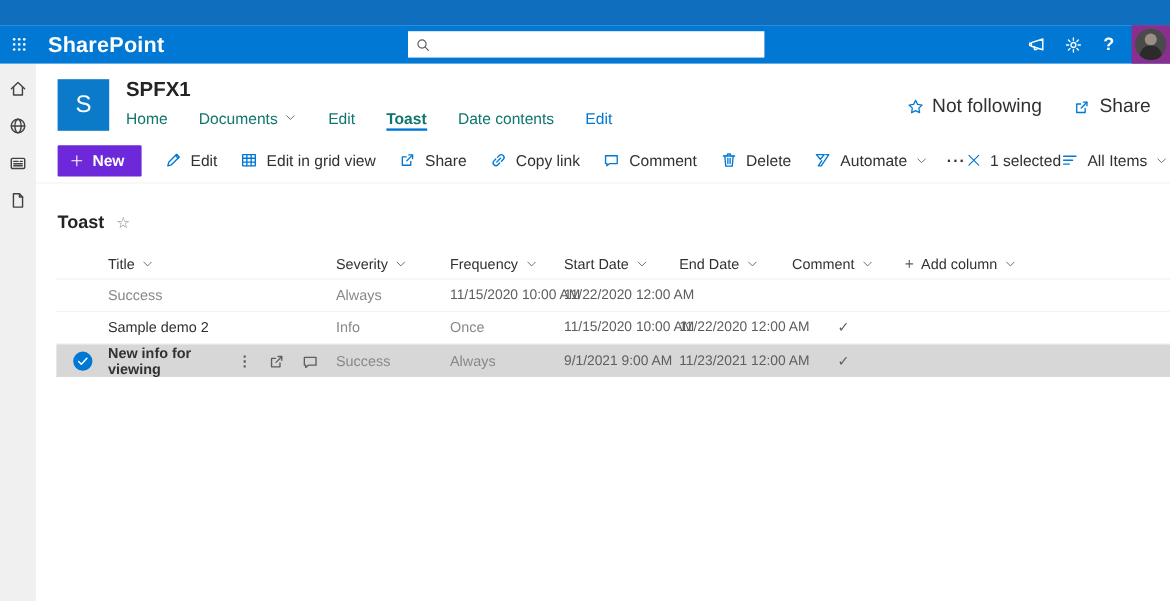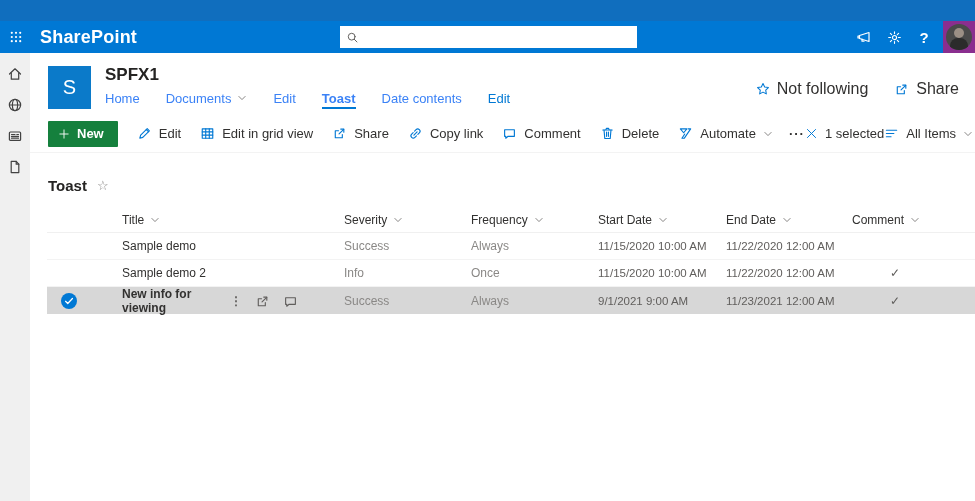--- a/index.html
+++ b/index.html
@@ -49,55 +49,55 @@
   
   .site-header { display:flex; align-items:flex-start; padding:13px 16px 0 18px; height:62px; }
   .site-logo {
     width:43px; height:43px; background:#0b7ac9; color:#fff;
     display:flex; align-items:center; justify-content:center;
     font-size:20px; cursor:pointer; flex:none;
   }
   .site-info { margin-left:14px; }
   .site-title { font-size:17px; font-weight:bold; color:#252423; margin:0 0 6px 0; line-height:1.1; }
   .site-nav { display:flex; gap:26px; font-size:13px; align-items:center; }
-  .nav-item { color:#3b82f6; cursor:pointer; display:flex; align-items:center; gap:6px; padding-bottom:3px; }
+  .nav-item { color:#0f766e; cursor:pointer; display:flex; align-items:center; gap:6px; padding-bottom:3px; }
   .nav-item.active { font-weight:bold; border-bottom:2px solid #0078d4; padding-bottom:1px; }
   .nav-item.link { color:#0078d4; }
   .nav-chev { color:#605e5c; }
   .site-actions { margin-left:auto; display:flex; gap:26px; padding-top:14px; font-size:16px; color:#323130; }
   .action-btn { display:flex; align-items:center; gap:7px; cursor:pointer; }
   .action-btn .ic { color:#0078d4; }
 
   
   .command-bar {
     display:flex; align-items:center; height:38px; padding:0 14px 0 18px;
     font-size:13px; color:#323130; border-bottom:1px solid #f3f3f3;
   }
   .new-btn {
-    background:#15803d; color:#fff; border:none; height:26px; padding:0 14px 0 10px;
+    background:#6d28d9; color:#fff; border:none; height:26px; padding:0 14px 0 10px;
     font-size:13px; font-family:"Liberation Sans", sans-serif; font-weight:bold;
     display:flex; align-items:center; gap:7px; cursor:pointer; border-radius:1px;
   }
   .cb-item { display:flex; align-items:center; gap:7px; margin-left:19px; cursor:pointer; white-space:nowrap; }
   .cb-item .ic { color:#0078d4; }
   .cb-overflow { margin-left:16px; cursor:pointer; color:#323130; letter-spacing:1px; font-weight:bold; }
   .cb-right { margin-left:auto; display:flex; align-items:center; gap:0; }
   .cb-right .cb-item { margin-left:0;text-align:right; }
   .cb-right > * { margin-left:14px; }
 
   
   .list-title-row { display:flex; align-items:center; gap:10px; margin:24px 0 0 18px; }
   .list-title { font-size:15px; font-weight:bold; color:#252423; }
   .list-title-star { color:#8a8886; font-size:13px; cursor:pointer; }
 
   .table { margin-top:13px; font-size:12px; }
   .trow {
     display:grid;
     grid-template-columns:43px 190px 95px 95px 96px 94px 94px 161px;
-    align-items:center; height:27px; margin-left:17px;gap:32px;
+    align-items:center; height:27px; margin-left:17px;
   }
   .thead-row { color:#323130; border-bottom:1px solid #f0f0f0; height:26px; }
   .hcell { display:flex; align-items:center; gap:6px; cursor:pointer; white-space:nowrap; }
   .hcell .chev, .nav-chev, .cb-chev { color:#605e5c; }
   .add-col { color:#323130; }
   .add-col .plus { color:#605e5c; font-size:13px; }
 
   .drow { border-bottom:1px solid #f3f3f3; cursor:pointer; }
   .drow.selected { background:#d7d7d7; border-bottom:1px solid #d7d7d7; }
   .cell-title { color:#323130; display:flex; align-items:center; }
@@ -431,21 +431,20 @@
           <span class="chev">
               <svg width="10" height="10" viewBox="0 0 16 16" fill="none" stroke="currentColor" stroke-width="1.2" stroke-linecap="round" stroke-linejoin="round">
                 <path d="M3 5.5 8 10.5 13 5.5"></path>
               </svg>
             </span>
         </div>
       </div>
 
       <div class="trow drow">
         <div class="cell-cb"></div>
-        <div class="cell-title">Sample demo</div>
         <div class="cell-dim">Success</div>
         <div class="cell-dim">Always</div>
         <div class="cell-date">11/15/2020 10:00 AM</div>
         <div class="cell-date">11/22/2020 12:00 AM</div>
         <div class="cell-check"></div>
         <div></div>
       </div>
 
       <div class="trow drow">
         <div class="cell-cb"></div>

